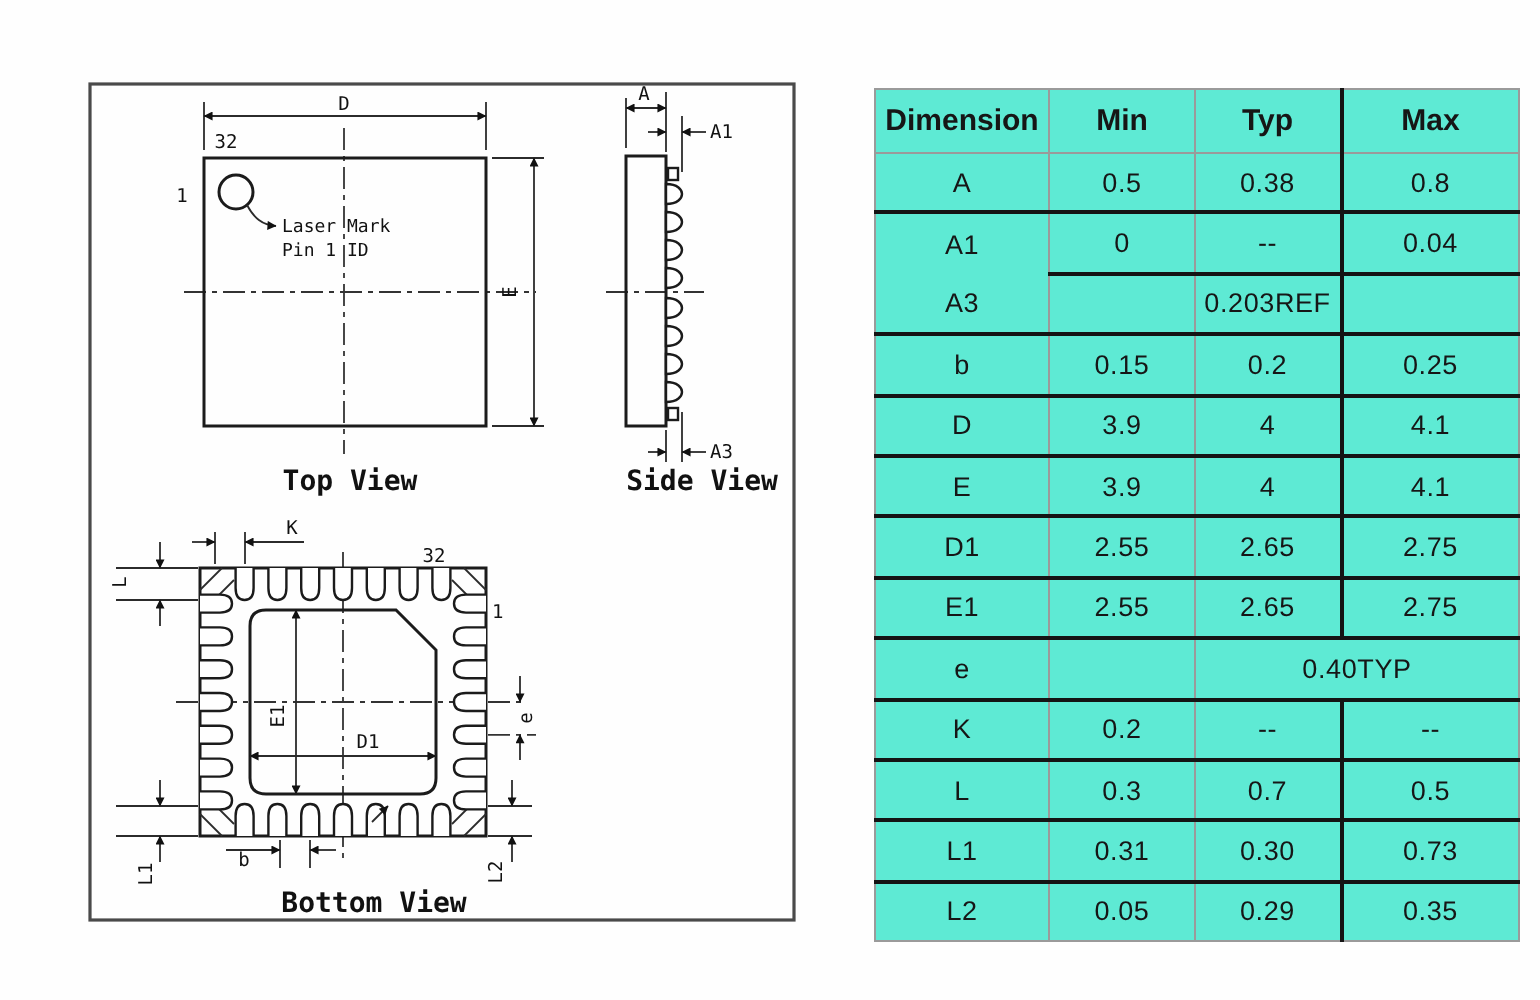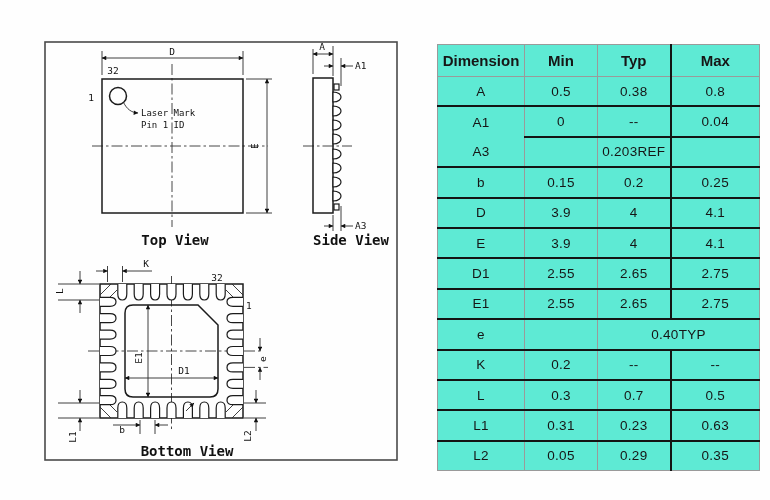--- a/index.html
+++ b/index.html
@@ -313,22 +313,22 @@
       </tr>
       <tr class="hb">
         <td>L</td>
         <td>0.3</td>
         <td>0.7</td>
         <td class="vthick">0.5</td>
       </tr>
       <tr class="hb">
         <td>L1</td>
         <td>0.31</td>
-        <td>0.23</td>
-        <td class="vthick">0.63</td>
+        <td>0.30</td>
+        <td class="vthick">0.73</td>
       </tr>
       <tr>
         <td>L2</td>
         <td>0.05</td>
         <td>0.29</td>
         <td class="vthick">0.35</td>
       </tr>
     </tbody>
   </table>
 </div>

